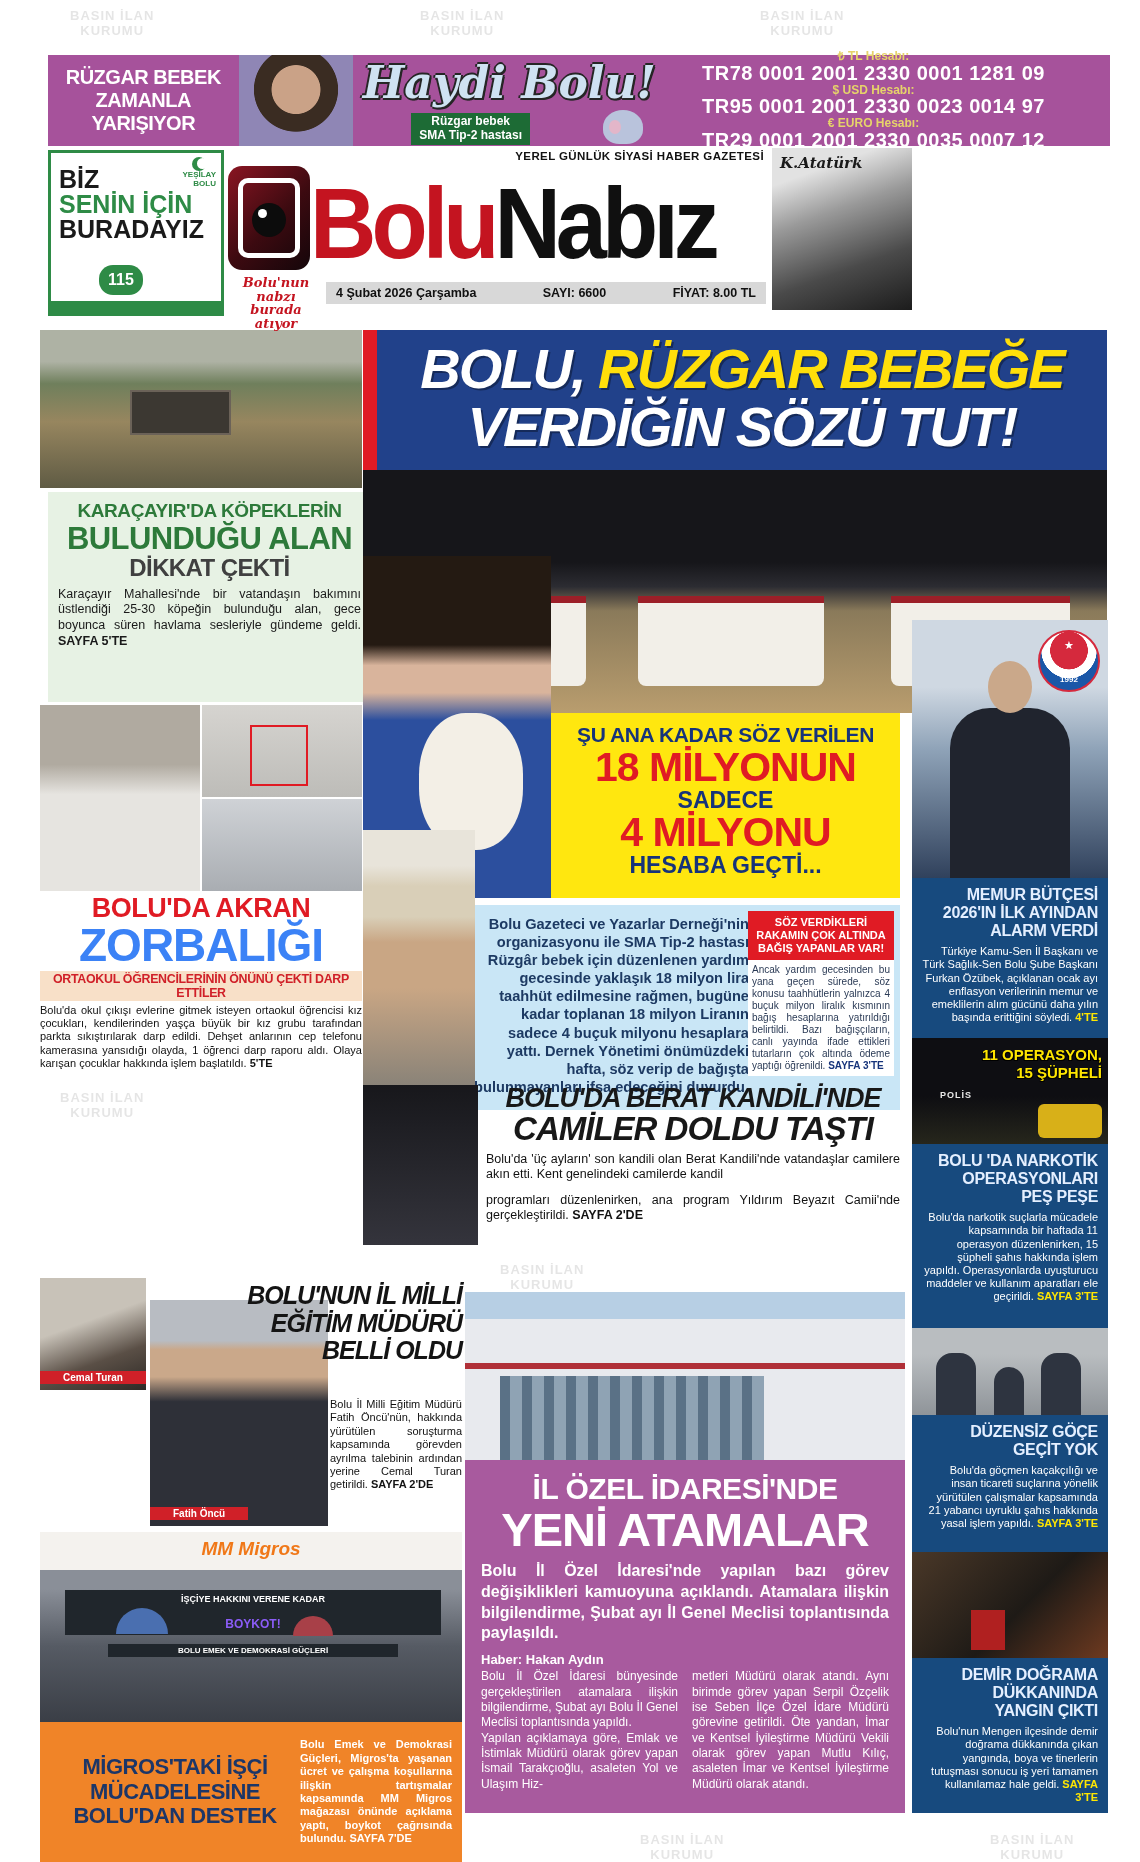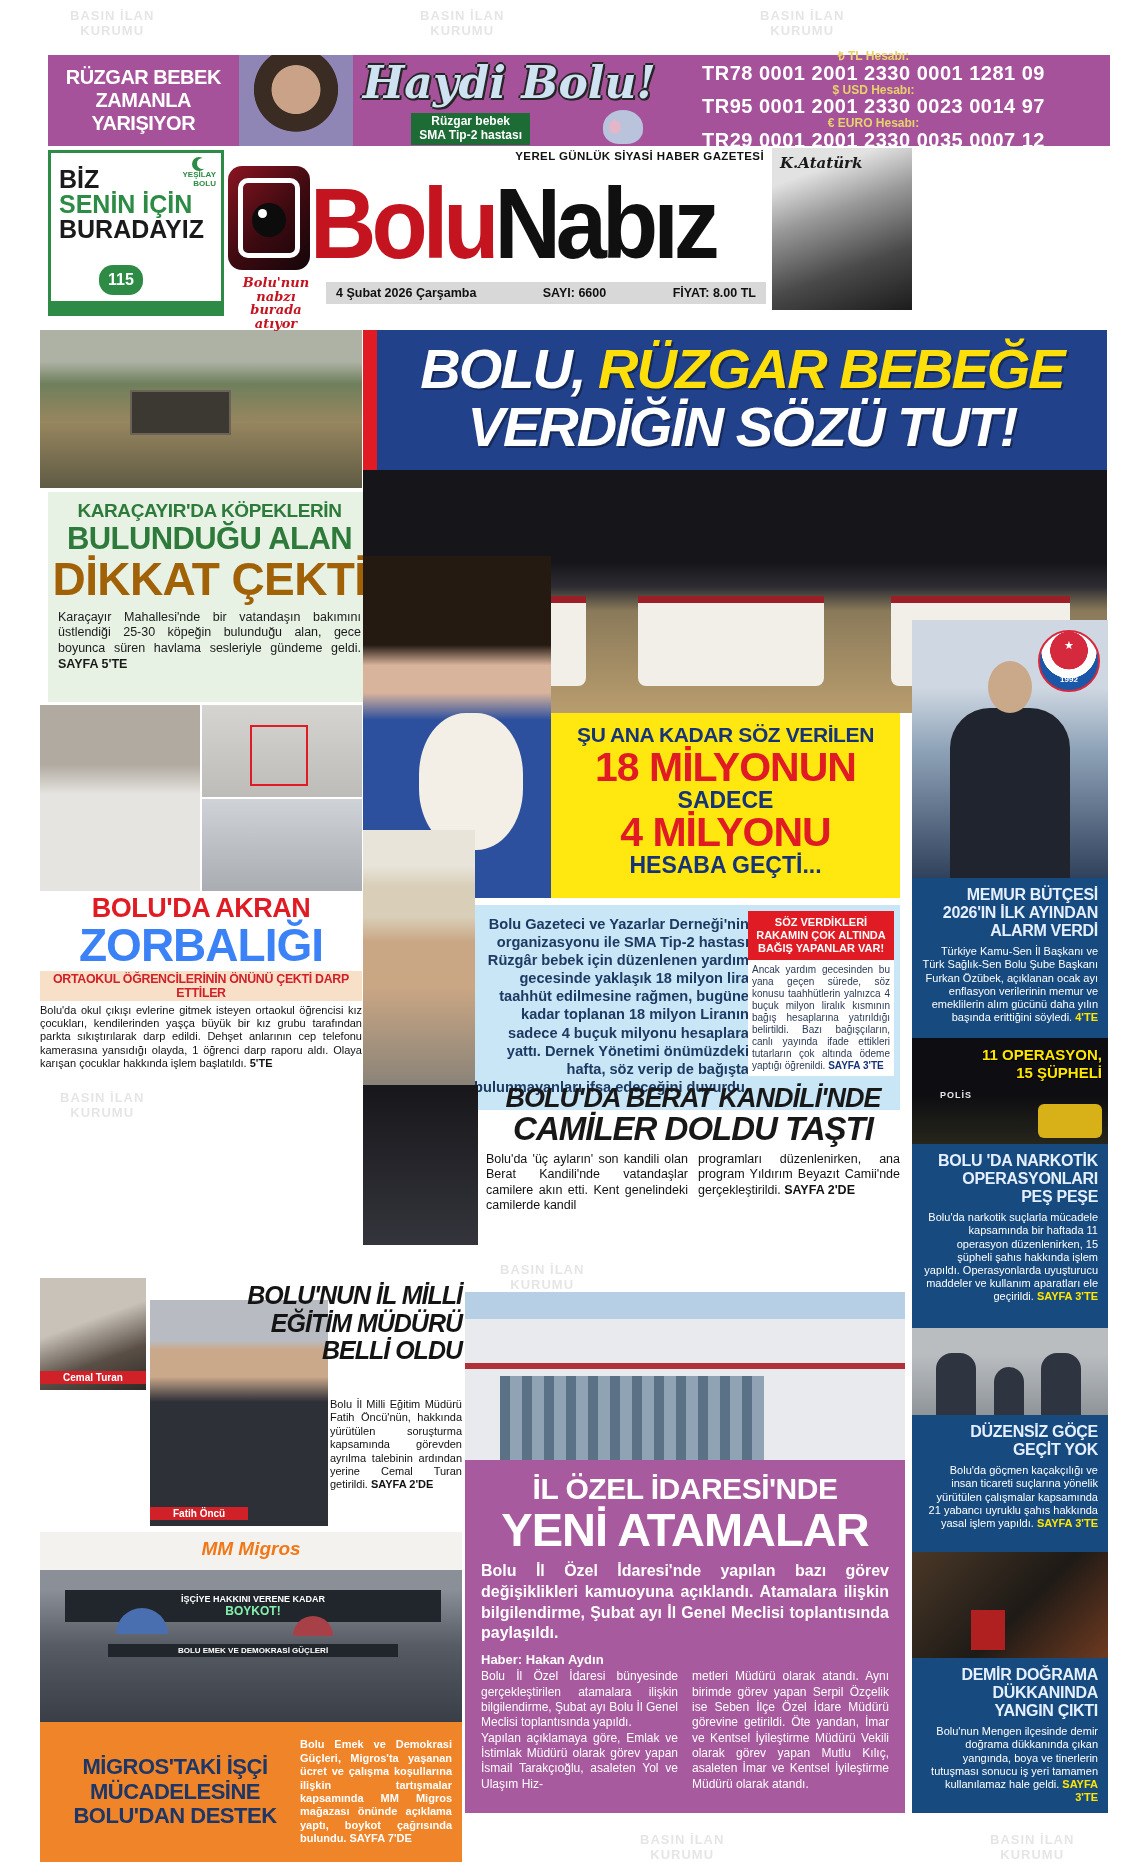--- a/index.html
+++ b/index.html
@@ -54,21 +54,21 @@
       align-items:center;justify-content:space-between;padding:0 10px;font-size:12.5px;font-weight:bold;color:#111;}
   
   #ataturk{left:772px;top:148px;width:140px;height:162px;background:linear-gradient(160deg,#e2e2e2 0 18%,#9a9a9a 40%,#4a4a4a 70%,#1c1c1c 100%);z-index:2;}
   .sig{position:absolute;left:8px;top:6px;font-family:"DejaVu Serif",serif;font-style:italic;font-weight:bold;font-size:15px;color:#1a1a1a;}
   
   #dog-photo{left:40px;top:330px;width:322px;height:158px;background:linear-gradient(180deg,#aeb2a4 0 20%,#6f7f5c 34%,#97865f 58%,#5f5b44 100%);}
   .kennel{position:absolute;left:28%;top:38%;width:30%;height:26%;background:#3c3832;border:2px solid #6b6258;}
   #karacayir{left:40px;top:492px;width:323px;height:210px;background:#e7f2e4;text-align:center;padding-top:8px;box-sizing:border-box;margin-left:8px;}
   .kc-h1{color:#2d7a3a;font-weight:bold;font-size:19px;letter-spacing:-.4px;}
   .kc-h2{color:#2d7a3a;font-weight:bold;font-size:31px;letter-spacing:-.6px;line-height:1.08;}
-  .kc-h3{color:#a16207;font-weight:bold;font-size:46px;letter-spacing:-.6px;line-height:1.05;}
+  .kc-h3{color:#404040;font-weight:bold;font-size:24px;letter-spacing:-.6px;line-height:1.05;}
   .kc-body{margin:6px 10px 0;font-size:12.5px;line-height:1.25;color:#1a1a1a;text-align:justify;}
   #snow-left{left:40px;top:705px;width:160px;height:186px;background:linear-gradient(180deg,#b0aaa0 0 32%,#e6e4e0 48% 100%);}
   #snow-rt{left:202px;top:705px;width:160px;height:92px;background:linear-gradient(180deg,#d6d4d0,#bdbcb8);}
   .redrect{position:absolute;left:30%;top:22%;width:34%;height:62%;border:2px solid #e01b24;}
   #snow-rb{left:202px;top:799px;width:160px;height:92px;background:linear-gradient(180deg,#cfd2d6,#a9adb2);}
   #zorbalik{left:40px;top:893px;width:322px;height:172px;text-align:center;}
   .zb-h1{color:#e01b24;font-weight:bold;font-size:27px;letter-spacing:-.5px;line-height:1.0;margin-top:2px;}
   .zb-h2{color:#3b82f6;font-weight:bold;font-size:46px;letter-spacing:-1px;line-height:1.0;}
   .zb-sub{background:#f8e0c8;color:#d02028;font-weight:bold;font-size:12.4px;letter-spacing:-.3px;margin-top:3px;padding:1px 0;}
   .zb-body{margin-top:3px;font-size:11px;line-height:1.2;color:#111;text-align:justify;}
@@ -96,21 +96,21 @@
   .sidetext{background:#fff;color:#2a3a55;font-size:10px;line-height:1.2;text-align:justify;padding:4px 4px;}
   .sidetext b{color:#16337a;}
   #oldman-photo{left:363px;top:830px;width:112px;height:255px;z-index:4;background:
       linear-gradient(180deg,#e8e4da 0 14%,#d9cfb8 22% 34%,#c9a684 44% 62%,#8a8378 100%);}
   
   #mosque-photo{left:363px;top:1085px;width:115px;height:160px;background:linear-gradient(180deg,#17171b,#34343c);}
   #berat{left:486px;top:1085px;width:414px;height:160px;}
   .br-h{font-weight:bold;font-style:italic;color:#181818;letter-spacing:-1px;line-height:1.0;text-align:center;}
   .br-h1{font-size:27px;}
   .br-h2{font-size:33px;}
-  .br-cols{display:flex;gap:10px;margin-top:7px;}
+  .br-cols{display:flex;gap:10px;margin-top:7px;flex-direction:column;}
   .br-col{flex:1;font-size:12.5px;line-height:1.22;color:#111;text-align:justify;}
   
   #egitim{left:40px;top:1278px;width:422px;height:250px;}
   #cemal-photo{left:0;top:0;width:106px;height:112px;background:linear-gradient(160deg,#c8c2b8 0 40%,#5a4f46 70%,#2e2a26 100%);}
   #oncu-photo{left:110px;top:22px;width:178px;height:226px;background:linear-gradient(180deg,#b8bcc2 0 18%,#caa88a 22% 34%,#2e3038 45% 100%);}
   .pl{position:absolute;left:0;bottom:6px;background:#d02028;color:#fff;font-weight:bold;font-size:10px;padding:1px 23px;}
   .eg-h{position:absolute;right:0;top:4px;width:235px;text-align:right;font-weight:bold;font-style:italic;
       color:#141414;font-size:25px;line-height:1.1;letter-spacing:-1px;}
   .eg-body{position:absolute;right:0;top:120px;width:132px;font-size:11px;line-height:1.22;color:#111;text-align:justify;}
   
@@ -123,21 +123,21 @@
   .pu-intro{font-weight:bold;font-size:16px;line-height:1.3;text-align:justify;}
   .pu-by{font-weight:bold;font-size:13px;margin-top:8px;}
   .pu-cols{display:flex;gap:14px;margin-top:2px;}
   .pu-col{flex:1;font-size:12px;line-height:1.28;text-align:justify;}
   
   #migros-photo{left:40px;top:1532px;width:422px;height:190px;background:linear-gradient(180deg,#8a8f98 0 30%,#565b64 60%,#3a3e46 100%);}
   .mg-store{position:absolute;left:0;top:0;width:100%;height:38px;background:#f4f2ee;text-align:center;}
   .mg-sign{display:inline-block;margin-top:6px;color:#f07818;font-style:italic;font-weight:bold;font-size:19px;}
   .mg-banner{position:absolute;left:6%;top:58px;width:88%;background:#20262c;text-align:center;padding:4px 2px;}
   .mg-b1{color:#fff;font-weight:bold;font-size:9px;}
-  .mg-b2{color:#86efac;font-weight:bold;font-size:12px;}
+  .mg-b2{color:#8b5cf6;font-weight:bold;font-size:12px;margin-top:13px;}
   .mg-banner2{position:absolute;left:16%;top:112px;width:68%;background:#20262c;text-align:center;padding:2px;}
   .mg-b3{color:#fff;font-weight:bold;font-size:8px;}
   .umb1{position:absolute;left:18%;top:40%;width:52px;height:26px;border-radius:50px 50px 0 0;background:#4a6fb0;}
   .umb2{position:absolute;left:60%;top:44%;width:40px;height:20px;border-radius:40px 40px 0 0;background:#a84048;}
   #migrosbox{left:40px;top:1722px;width:422px;height:140px;background:#f08428;display:flex;align-items:center;box-sizing:border-box;padding:8px 10px;}
   .mg-h{width:250px;color:#1c3668;font-weight:bold;font-size:22px;line-height:1.12;text-align:center;letter-spacing:-.5px;}
   .mg-body{flex:1;color:#fff;font-weight:bold;font-size:11px;line-height:1.22;text-align:justify;}
   
   .navybox{position:absolute;left:912px;width:196px;background:#174a7e;color:#fff;padding:8px 10px;box-sizing:border-box;text-align:right;}
   .nb-h{color:#e4efff;font-weight:bold;font-size:16px;line-height:1.13;letter-spacing:-.3px;margin-bottom:5px;}

